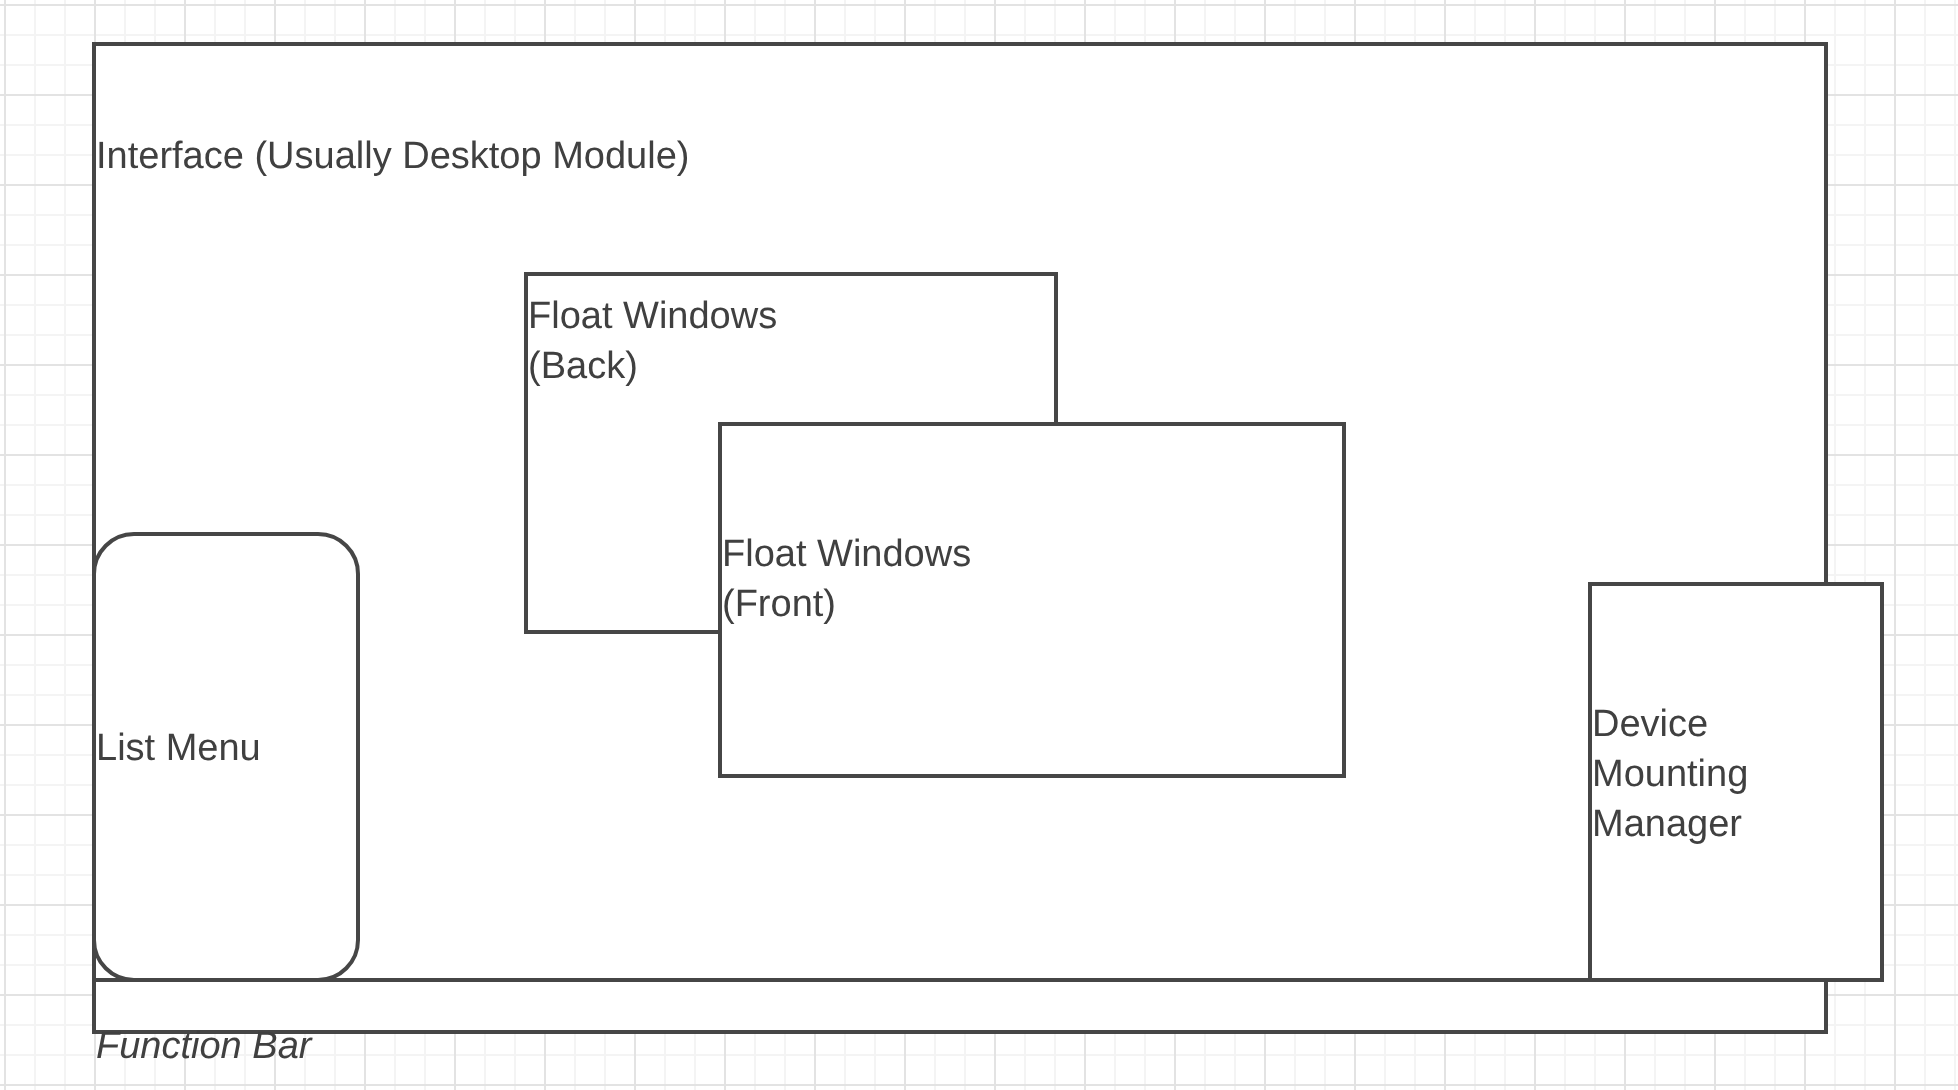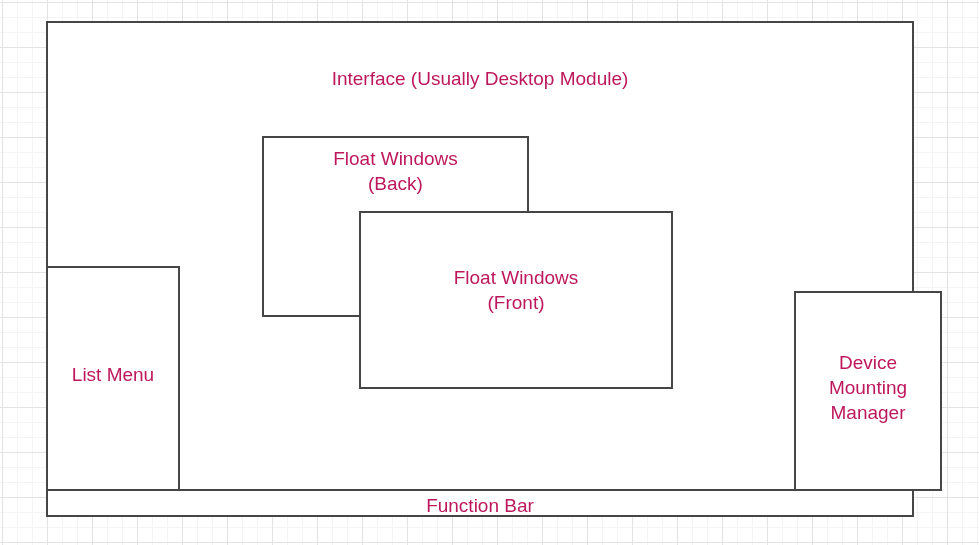--- a/index.html
+++ b/index.html
@@ -42,22 +42,22 @@
     position: absolute;
     box-sizing: border-box;
     background: #ffffff;
     border: 2px solid #464646;
   }
 
   .box-label {
     position: absolute;
     left: 0;
     right: 0;
-    text-align: center;
-    color: #be185d;
+    text-align: left;
+    color: #404040;
     white-space: pre-line;
     line-height: 1.32;
     pointer-events: none;
   }
 
   
   #interface-box {
     left: 46px;
     top: 21px;
     width: 868px;
@@ -68,20 +68,21 @@
     top: 43px;
     font-size: 19px;
   }
 
   #list-menu-box {
     left: 46px;
     top: 266px;
     width: 134px;
     height: 225px;
     z-index: 2;
+    border-radius: 21px;
   }
   #list-menu-label {
     top: 94px;
     font-size: 19px;
   }
 
   #float-back-box {
     left: 262px;
     top: 136px;
     width: 267px;
@@ -119,22 +120,23 @@
   }
 
   #function-bar-box {
     left: 46px;
     top: 489px;
     width: 868px;
     height: 28px;
     z-index: 5;
   }
   #function-bar-label {
-    top: 2px;
+    top: 20px;
     font-size: 19px;
+    font-style: italic;
   }
 </style>
 </head>
 <body>
 
 <div id="canvas">
 
   <div class="box" id="interface-box">
     <div class="box-label" id="interface-label">Interface (Usually Desktop Module)</div>
   </div>

